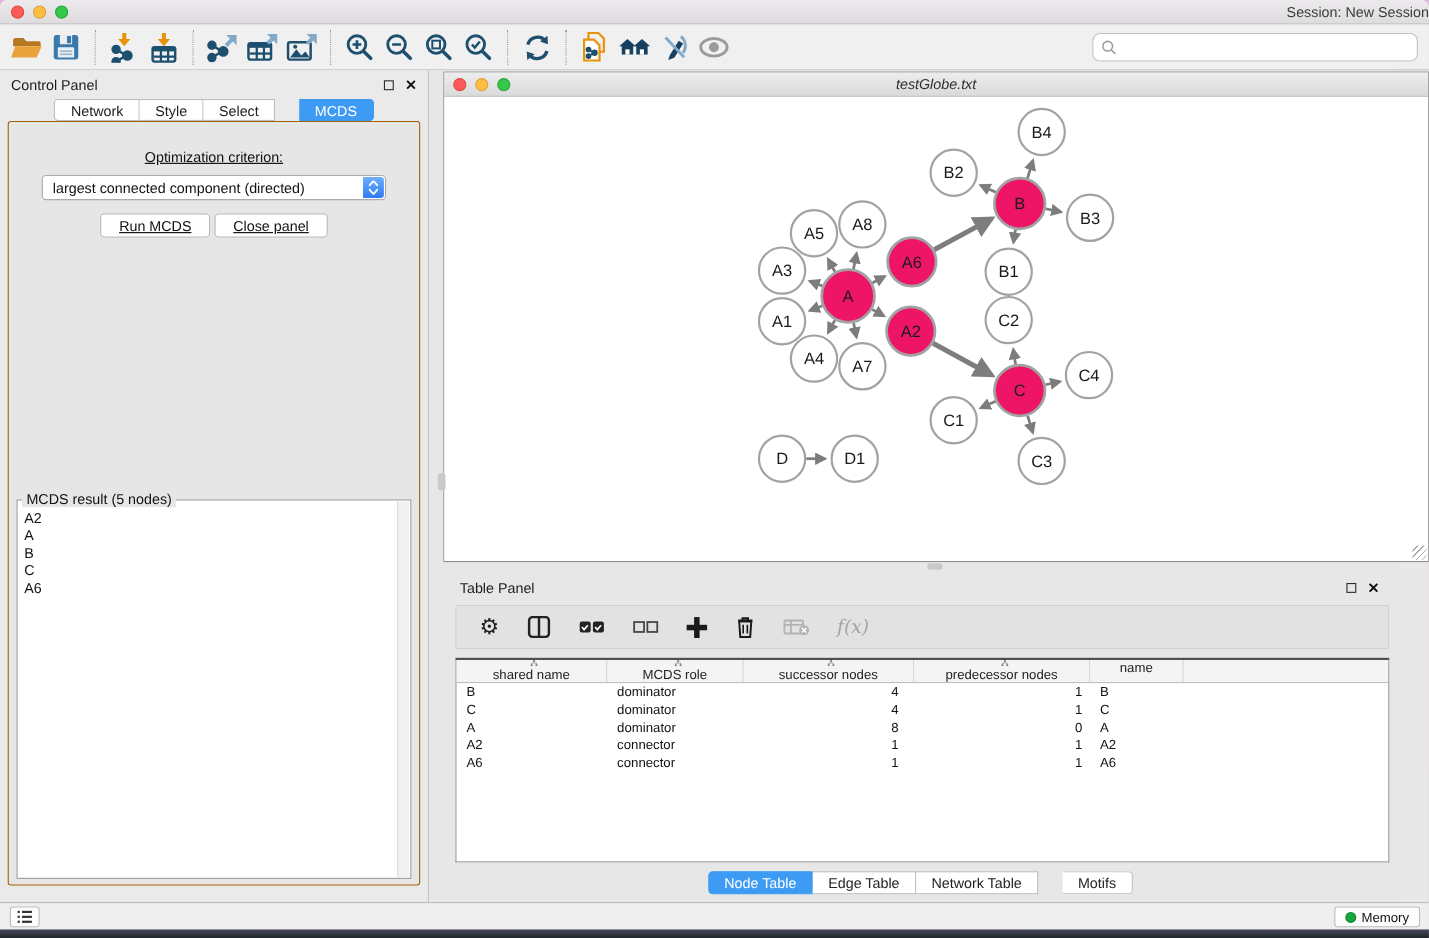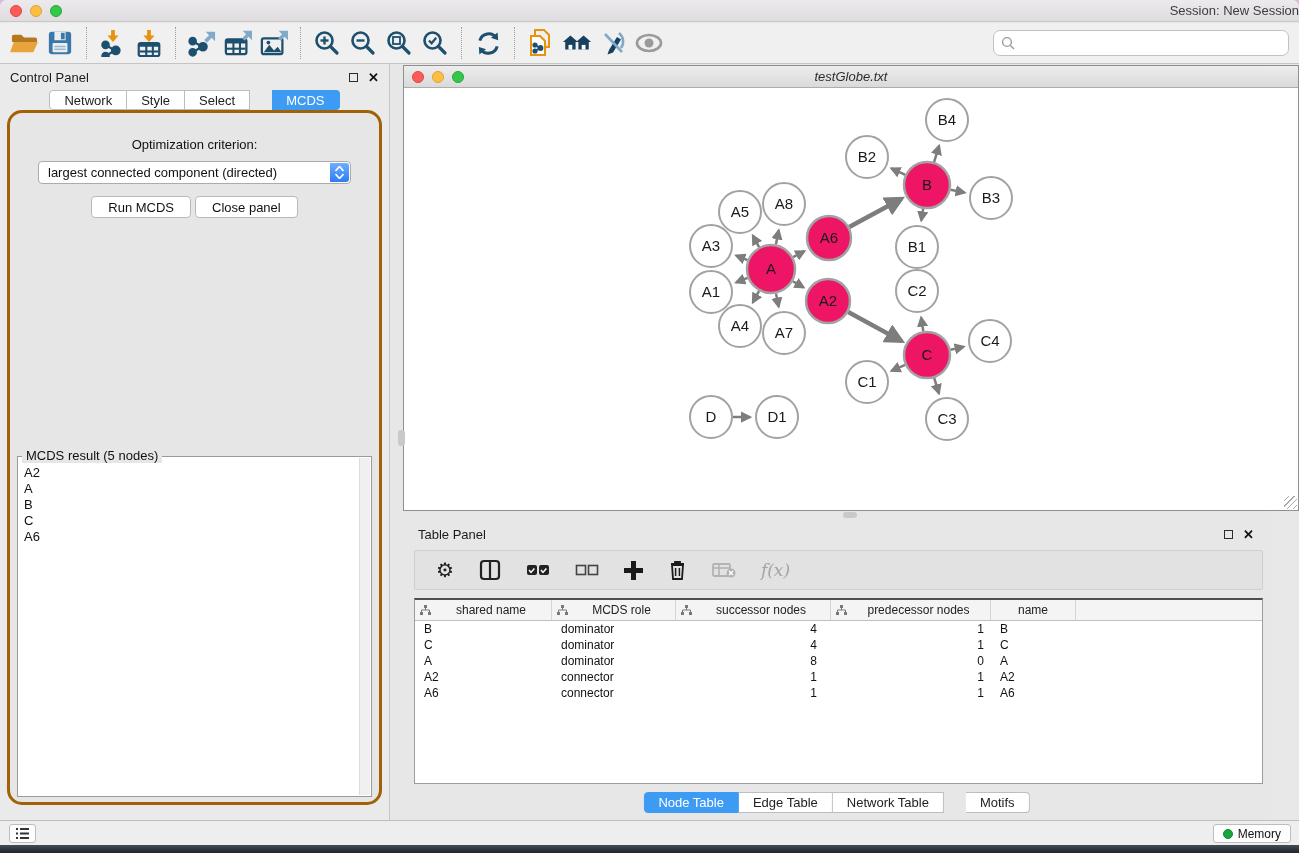--- a/index.html
+++ b/index.html
@@ -46,21 +46,21 @@
   .close-x { font-size:13px; font-weight:bold; color:#111; line-height:9px; }
 
   .seg-tabs { display:flex; justify-content:center; position:relative; z-index:2; }
   .seg { height:20px; padding:0 14px; background:#fff; border:1px solid #bdbdbd; border-left:none;
         font-size:13px; color:#222; display:flex; align-items:center; }
   .seg:first-child { border-left:1px solid #bdbdbd; border-radius:4px 0 0 4px; }
   .seg:last-child { border-radius:0 4px 4px 0;margin-left:22px; }
   .seg.active { background:#3e9bf4; border-color:#3e9bf4; color:#fff; }
 
   .cp-body { position:absolute; left:7px; right:7px; top:46px; bottom:15px;
-        border:3px solid #a16207; border-radius:15px; background:#e6e6e6; }
+        border:1px solid #a16207; border-radius:3px; background:#e6e6e6;text-decoration:underline; }
   .opt-label { text-align:center; margin-top:24px; font-size:13px; color:#111; }
   .combo { position:relative; width:313px; height:23px; margin:9px auto 0; background:#fff;
         border:1px solid #ababab; border-radius:4px; }
   .combo-text { position:absolute; left:9px; top:3px; font-size:13px; color:#111; }
   .combo-step { position:absolute; right:1px; top:1px; bottom:1px; width:19px; border-radius:0 3px 3px 0;
         background:linear-gradient(#6eaefc,#2f7bf6); display:flex; flex-direction:column;
         align-items:center; justify-content:center; gap:1px; }
   .btn-row { display:flex; justify-content:center; gap:4px; margin-top:12px; }
   .mac-btn { height:22px; padding:0 16px; background:#fff; border:1px solid #b9b9b9; border-radius:4px;
         font-size:13px; color:#111; display:flex; align-items:center; }
@@ -95,21 +95,21 @@
         border:1px solid #cfcfcf; border-radius:2px; display:flex; align-items:center; gap:25px;
         padding-left:21px; }
   .tp-tool { display:flex; align-items:center; justify-content:center; }
   .gear-txt { font-size:20px; color:#222; line-height:20px; }
   .fx-txt { font-family:"DejaVu Serif", serif; font-style:italic; font-size:17px; color:#a3a3a3; }
 
   .ntable { position:absolute; left:11px; right:7px; top:78px; height:186px; background:#fff;
         border:1px solid #9c9c9c; border-top:2px solid #4f4f4f; overflow:hidden; }
   .thead { display:flex; height:21px; background:#f4f4f4; border-bottom:1px solid #bfbfbf;
         font-size:12px; color:#222; }
-  .th { display:flex; align-items:center; border-right:1px solid #d6d6d6; }
+  .th { display:flex; align-items:center; border-right:1px solid #d6d6d6;flex-direction:column; }
   .th .lbl { flex:1; text-align:center; }
   .th .hicon { margin-left:5px; }
   .c0{width:137px}.c1{width:124px}.c2{width:155px}.c3{width:160px}.c4{width:85px}.c5{flex:1;border-right:none}
   .trow { display:flex; height:16px; font-size:12px; color:#111; align-items:center; }
   .td { padding-left:9px; }
   .td.num { text-align:right; padding-right:14px; padding-left:0; }
   .td.num3 { text-align:right; padding-right:7px; padding-left:0; }
 
   .tp-tabs { position:absolute; left:50%; transform:translateX(-50%); bottom:7px; display:flex; }
   .tp-tabs .seg { height:21px; }

